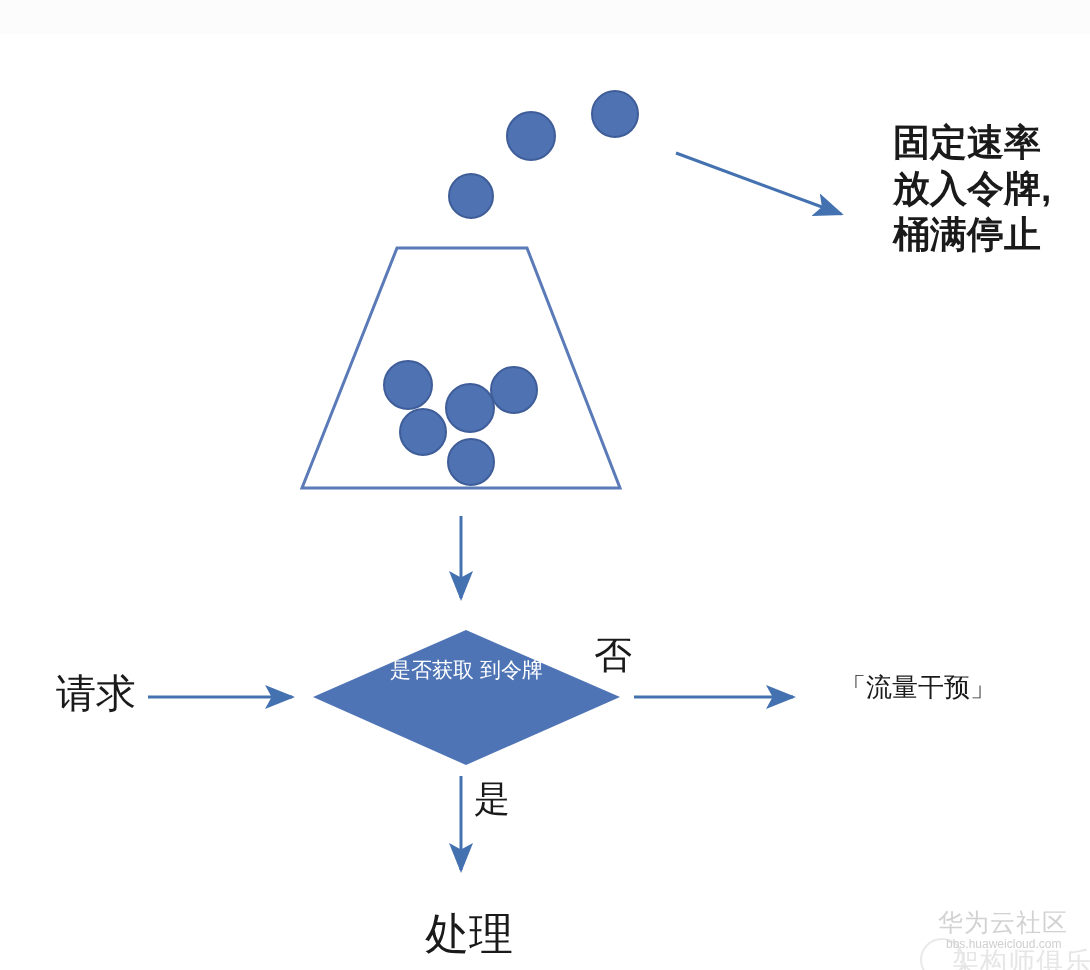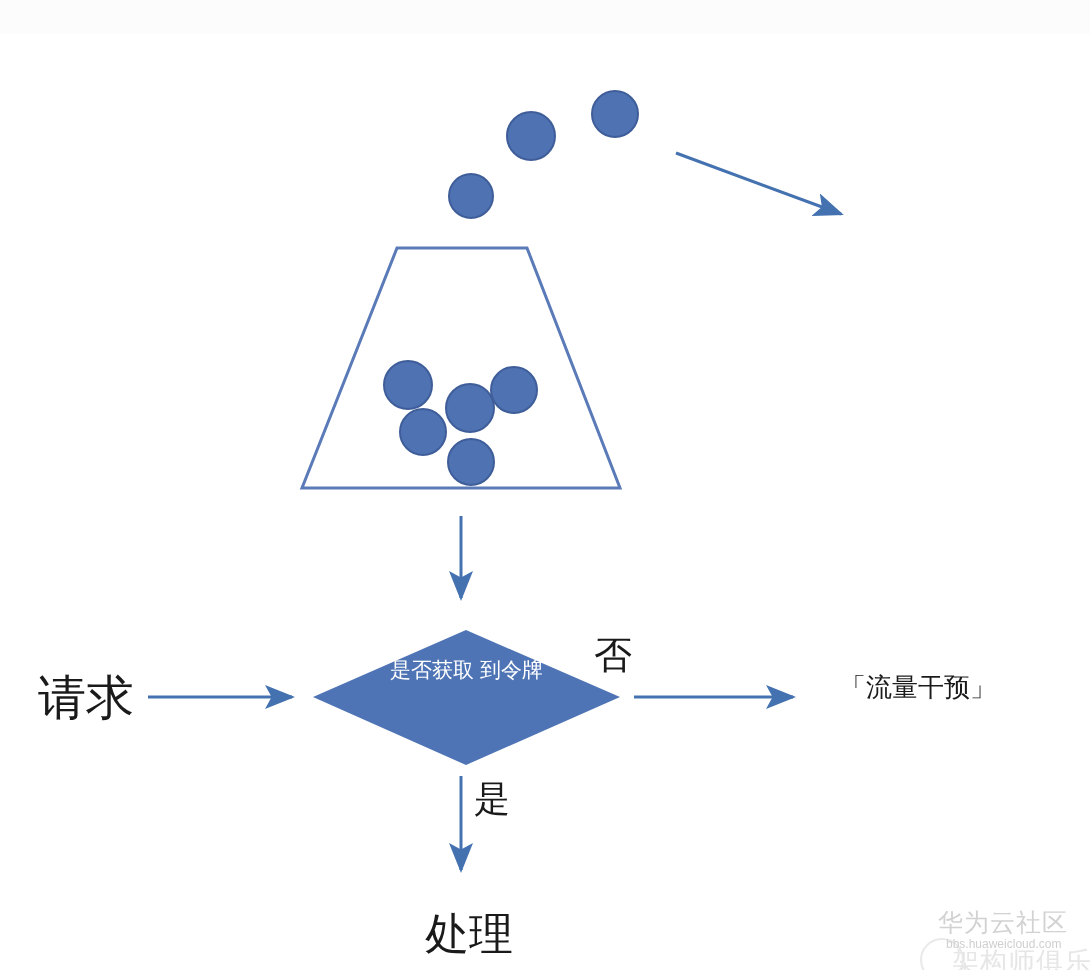--- a/index.html
+++ b/index.html
@@ -44,23 +44,23 @@
   }
   #note-text {
     left: 893px;
     top: 120px;
     font-size: 37px;
     font-weight: 700;
     letter-spacing: 0px;
     line-height: 1.24;
   }
   #request-label {
-    left: 38px;
+    left: 56px;
     top: 670px;
-    font-size: 48px;
+    font-size: 40px;
     font-weight: 400;
   }
   #no-label {
     left: 594px;
     top: 633px;
     font-size: 38px;
     font-weight: 400;
   }
   #yes-label {
     left: 474px;
@@ -156,20 +156,23 @@
 
     <polygon points="466,630 620,697 466,765 313,697" fill="#4e74b5"></polygon>
 
     <line x1="676" y1="153" x2="841" y2="214" stroke="#4472b0" stroke-width="3" marker-end="url(#ah)"></line>
     <line x1="461" y1="516" x2="461" y2="598" stroke="#4472b0" stroke-width="3" marker-end="url(#ah)"></line>
     <line x1="148" y1="697" x2="292" y2="697" stroke="#4472b0" stroke-width="3" marker-end="url(#ah)"></line>
     <line x1="634" y1="697" x2="793" y2="697" stroke="#4472b0" stroke-width="3" marker-end="url(#ah)"></line>
     <line x1="461" y1="776" x2="461" y2="870" stroke="#4472b0" stroke-width="3" marker-end="url(#ah)"></line>
   </svg>
 
+  <div class="txt" id="note-text">固定速率
+放入令牌,
+桶满停止</div>
 
   <div class="txt" id="request-label">请求</div>
 
   <div id="decision-text">是否获取
 到令牌</div>
 
   <div class="txt" id="no-label">否</div>
 
   <div class="txt" id="yes-label">是</div>
 

